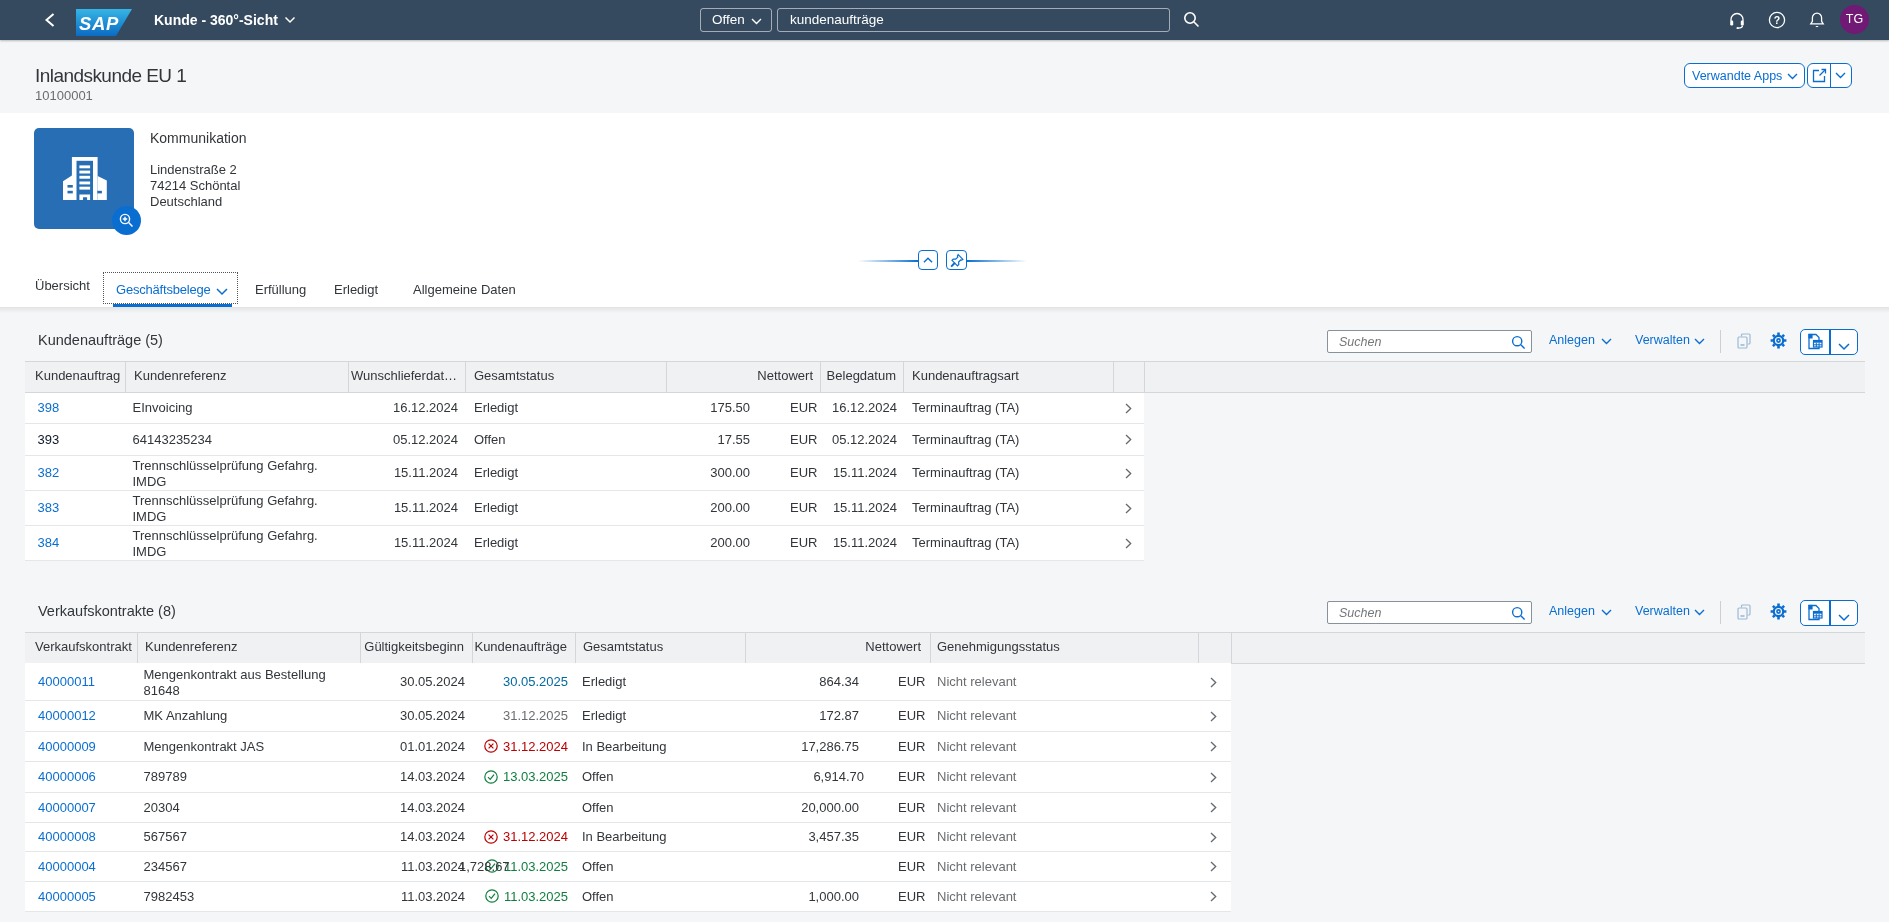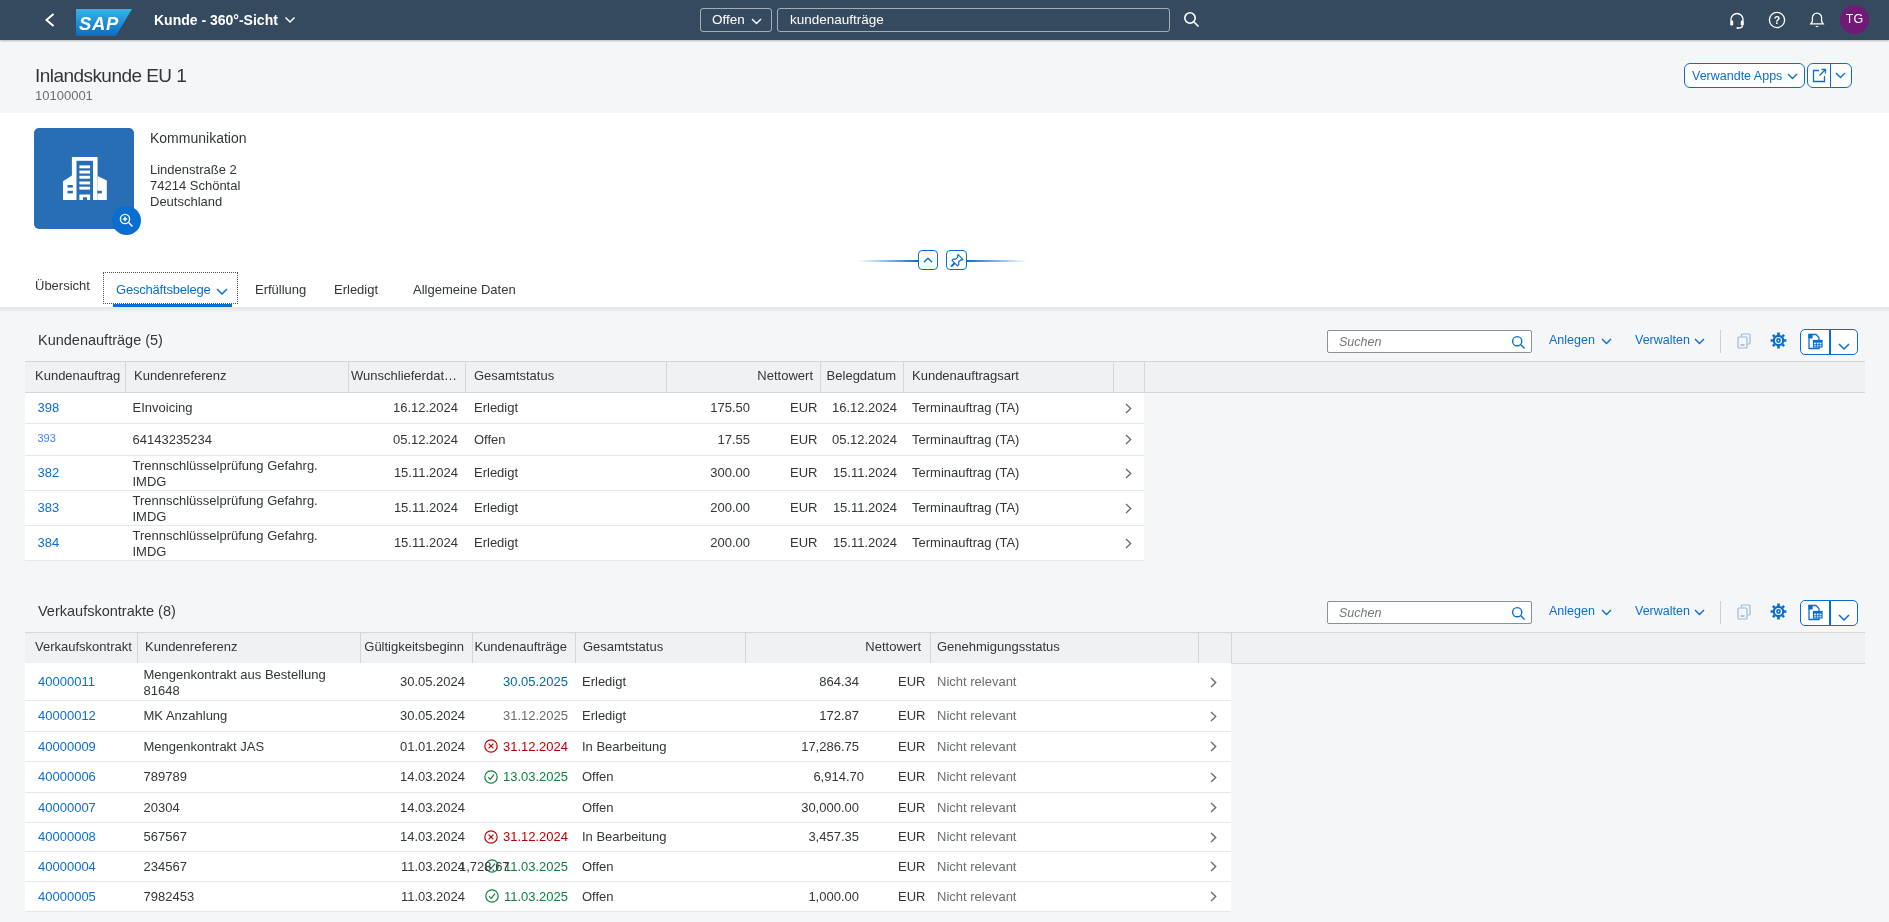--- a/index.html
+++ b/index.html
@@ -196,21 +196,21 @@
 <div class="abs" style="left:58px;top:400.25px;width:400px;text-align:right;font-size:13px;color:#32363a;white-space:nowrap">16.12.2024</div>
 <div class="abs" style="left:474px;top:400.25px;font-size:13px;color:#32363a;white-space:nowrap">Erledigt</div>
 <div class="abs" style="left:350px;top:400.25px;width:400px;text-align:right;font-size:13px;color:#32363a;white-space:nowrap">175.50</div>
 <div class="abs" style="left:790px;top:400.25px;font-size:13px;color:#32363a;white-space:nowrap">EUR</div>
 <div class="abs" style="left:497px;top:400.25px;width:400px;text-align:right;font-size:13px;color:#32363a;white-space:nowrap">16.12.2024</div>
 <div class="abs" style="left:912px;top:400.25px;font-size:13px;color:#32363a;white-space:nowrap">Terminauftrag (TA)</div>
 <svg class="abs" style="left:1124.5px;top:402.75px" width="7" height="11" viewBox="0 0 7 11">
     <path d="M1 1 L5.7 5.5 L1 10" fill="none" stroke="#64696e" stroke-width="1.3"></path>
   </svg>
 <div class="abs" style="left:25px;top:424px;width:1119px;height:31.5px;background:#fff;border-bottom:1px solid #e4e7ea"></div>
-<div class="abs" style="left:37.5px;top:431.75px;font-size:11px;color:#3b82f6;white-space:nowrap">393</div>
+<div class="abs" style="left:37.5px;top:431.75px;font-size:13px;color:#0f172a;white-space:nowrap">393</div>
 <div class="abs" style="left:132.5px;top:431.75px;font-size:13px;color:#32363a;white-space:nowrap">64143235234</div>
 <div class="abs" style="left:58px;top:431.75px;width:400px;text-align:right;font-size:13px;color:#32363a;white-space:nowrap">05.12.2024</div>
 <div class="abs" style="left:474px;top:431.75px;font-size:13px;color:#32363a;white-space:nowrap">Offen</div>
 <div class="abs" style="left:350px;top:431.75px;width:400px;text-align:right;font-size:13px;color:#32363a;white-space:nowrap">17.55</div>
 <div class="abs" style="left:790px;top:431.75px;font-size:13px;color:#32363a;white-space:nowrap">EUR</div>
 <div class="abs" style="left:497px;top:431.75px;width:400px;text-align:right;font-size:13px;color:#32363a;white-space:nowrap">05.12.2024</div>
 <div class="abs" style="left:912px;top:431.75px;font-size:13px;color:#32363a;white-space:nowrap">Terminauftrag (TA)</div>
 <svg class="abs" style="left:1124.5px;top:434.25px" width="7" height="11" viewBox="0 0 7 11">
     <path d="M1 1 L5.7 5.5 L1 10" fill="none" stroke="#64696e" stroke-width="1.3"></path>
   </svg>
@@ -361,21 +361,21 @@
 <div class="abs" style="left:898px;top:769.25px;font-size:13px;color:#32363a;white-space:nowrap">EUR</div>
 <div class="abs" style="left:937px;top:769.25px;font-size:13px;color:#6a6d70;white-space:nowrap">Nicht relevant</div>
 <svg class="abs" style="left:1209.5px;top:771.75px" width="7" height="11" viewBox="0 0 7 11">
     <path d="M1 1 L5.7 5.5 L1 10" fill="none" stroke="#64696e" stroke-width="1.3"></path>
   </svg>
 <div class="abs" style="left:25px;top:792.5px;width:1206px;height:30.0px;background:#fff;border-bottom:1px solid #e4e7ea"></div>
 <div class="abs" style="left:38px;top:799.5px;font-size:13px;color:#0a6ed1;white-space:nowrap">40000007</div>
 <div class="abs" style="left:143.5px;top:799.5px;font-size:13px;color:#32363a;white-space:nowrap">20304</div>
 <div class="abs" style="left:65px;top:799.5px;width:400px;text-align:right;font-size:13px;color:#32363a;white-space:nowrap">14.03.2024</div>
 <div class="abs" style="left:582px;top:799.5px;font-size:13px;color:#32363a;white-space:nowrap">Offen</div>
-<div class="abs" style="left:459px;top:799.5px;width:400px;text-align:right;font-size:13px;color:#32363a;white-space:nowrap">30,000.00</div>
+<div class="abs" style="left:459px;top:799.5px;width:400px;text-align:right;font-size:13px;color:#32363a;white-space:nowrap">20,000.00</div>
 <div class="abs" style="left:898px;top:799.5px;font-size:13px;color:#32363a;white-space:nowrap">EUR</div>
 <div class="abs" style="left:937px;top:799.5px;font-size:13px;color:#6a6d70;white-space:nowrap">Nicht relevant</div>
 <svg class="abs" style="left:1209.5px;top:802.0px" width="7" height="11" viewBox="0 0 7 11">
     <path d="M1 1 L5.7 5.5 L1 10" fill="none" stroke="#64696e" stroke-width="1.3"></path>
   </svg>
 <div class="abs" style="left:25px;top:822.5px;width:1206px;height:29.5px;background:#fff;border-bottom:1px solid #e4e7ea"></div>
 <div class="abs" style="left:38px;top:829.25px;font-size:13px;color:#0a6ed1;white-space:nowrap">40000008</div>
 <div class="abs" style="left:143.5px;top:829.25px;font-size:13px;color:#32363a;white-space:nowrap">567567</div>
 <div class="abs" style="left:65px;top:829.25px;width:400px;text-align:right;font-size:13px;color:#32363a;white-space:nowrap">14.03.2024</div>
 <div class="abs" style="left:168px;top:829.25px;width:400px;text-align:right;font-size:13px;color:#bb0000;white-space:nowrap"><svg style="display:inline-block;vertical-align:-2.5px;margin-right:5px" width="14" height="14" viewBox="0 0 14 14">

